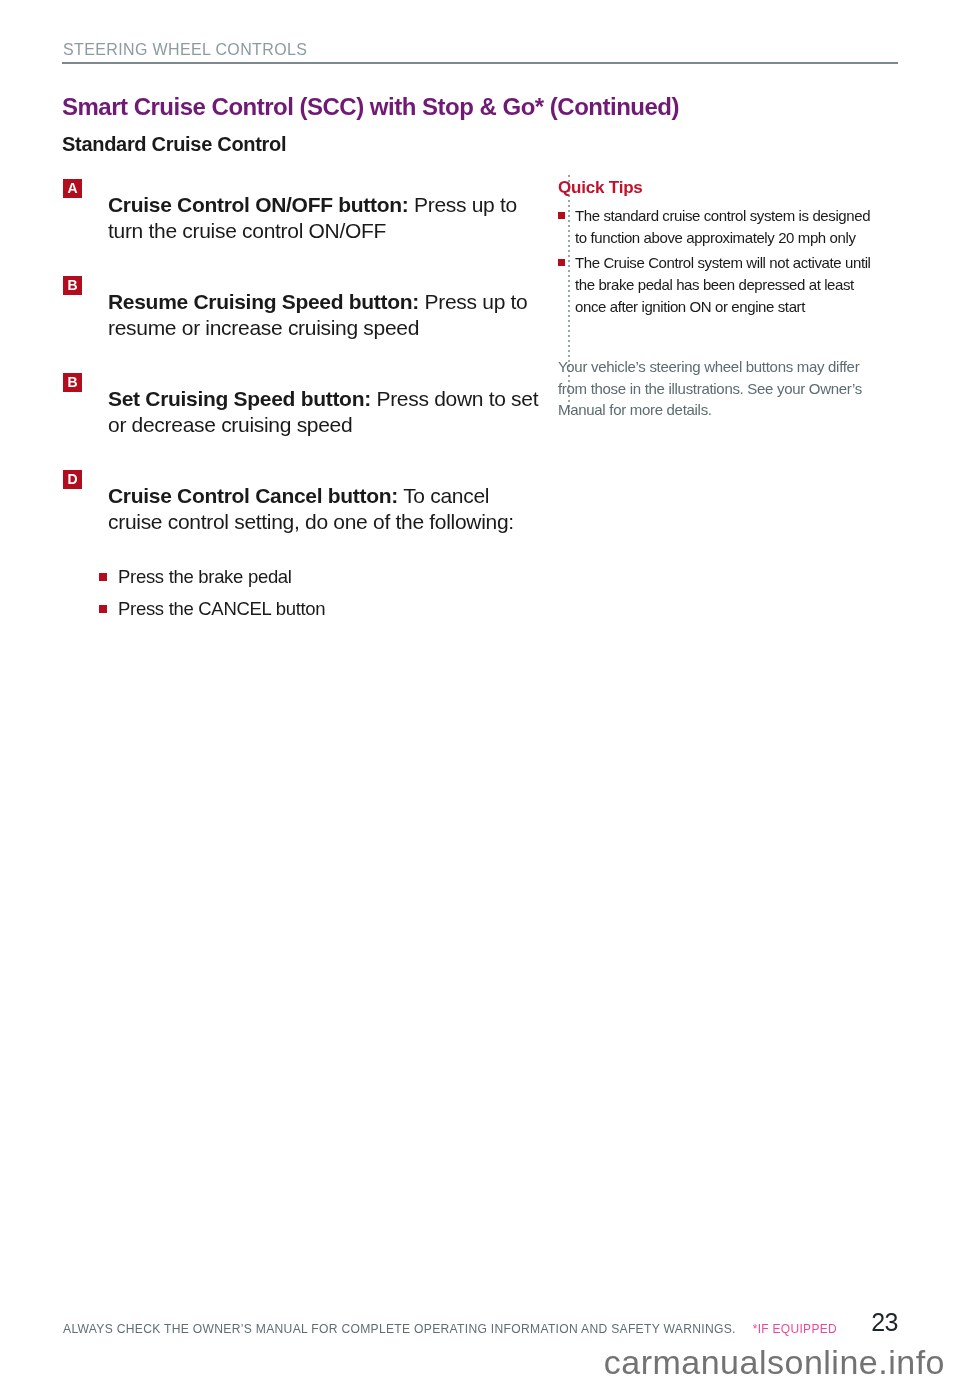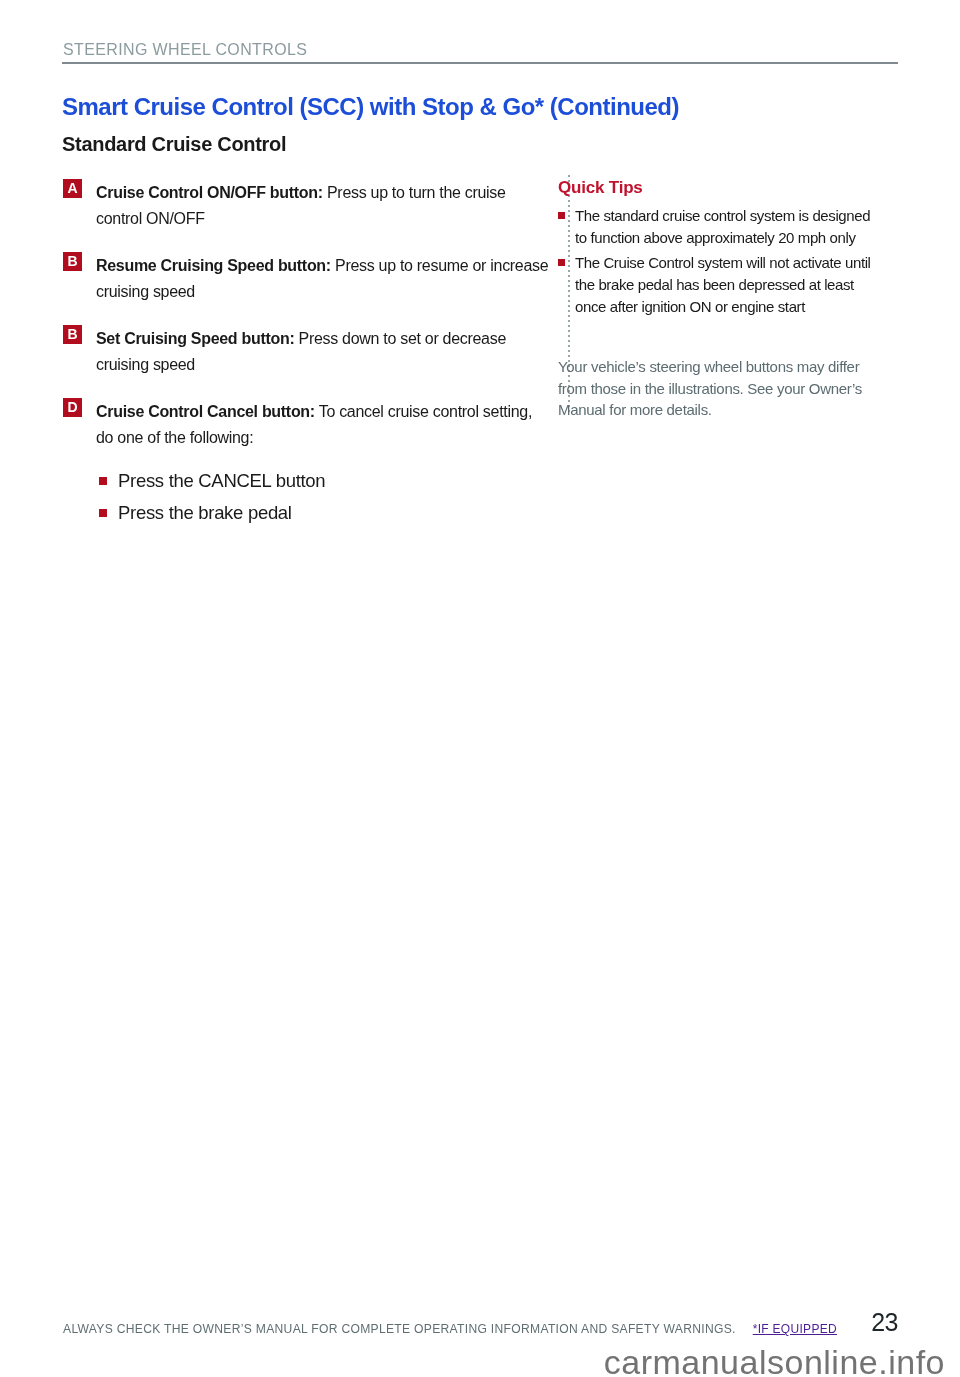--- a/index.html
+++ b/index.html
@@ -33,21 +33,21 @@
   }
 
   
   .title {
     position: absolute;
     left: 62px; top: 93px;
     margin: 0;
     font-size: 24px;
     font-weight: bold;
     letter-spacing: -0.5px;
-    color: #1d4ed8;
+    color: #701a75;
     white-space: nowrap;
   }
   .subtitle {
     position: absolute;
     left: 62px; top: 133px;
     margin: 0;
     font-size: 20px;
     font-weight: bold;
     letter-spacing: -0.3px;
     color: #1a1a1a;
@@ -70,23 +70,23 @@
     width: 19px; height: 19px;
     margin-top: 3px;
     background: #b20d1f;
     color: #ffffff;
     font-size: 14px;
     font-weight: bold;
     text-align: center;
     line-height: 19px;
   }
   .item-text {
-    margin: 4px;
+    margin: 16px;
     width: 458px;
-    font-size: 16px;
+    font-size: 21px;
     line-height: 26px;
     letter-spacing: -0.3px;
   }
   .item-text b { letter-spacing: -0.3px; }
 
   .sub-bullets { margin-top: 11px; padding-left: 36px; }
   .sub-bullet {
     display: flex;
     gap: 11px;
     margin-bottom: 6px;
@@ -155,23 +155,22 @@
     color: #5f6e72;
     white-space: nowrap;
     transform: scaleX(0.97);
     transform-origin: 0 0;
   }
   .foot-equipped {
     position: absolute;
     right: 123px; top: 1322px;
     font-size: 12px;
     letter-spacing: 0.3px;
-    color: #4c1d95;
-    white-space: nowrap;
-    text-decoration: underline;
+    color: #ec4899;
+    white-space: nowrap;
   }
   .page-number {
     position: absolute;
     right: 62px; top: 1308px;
     font-size: 25px;
     color: #1e2528;
     letter-spacing: -0.5px;
   }
   .watermark {
     position: absolute;
@@ -211,25 +210,25 @@
     </div>
 
     <div class="item">
       <span class="badge">D</span>
       <p class="item-text"><b>Cruise Control Cancel button:</b> <span>To cancel cruise control setting, do one of the following:</span></p>
     </div>
 
     <div class="sub-bullets">
       <div class="sub-bullet">
         <span class="sq-lg"></span>
-        <span>Press the CANCEL button</span>
+        <span>Press the brake pedal</span>
       </div>
       <div class="sub-bullet">
         <span class="sq-lg"></span>
-        <span>Press the brake pedal</span>
+        <span>Press the CANCEL button</span>
       </div>
     </div>
 
   </section>
 
   <div class="divider-dotted"></div>
 
   <aside class="right-col">
     <h3 class="tips-heading">Quick Tips</h3>
 

